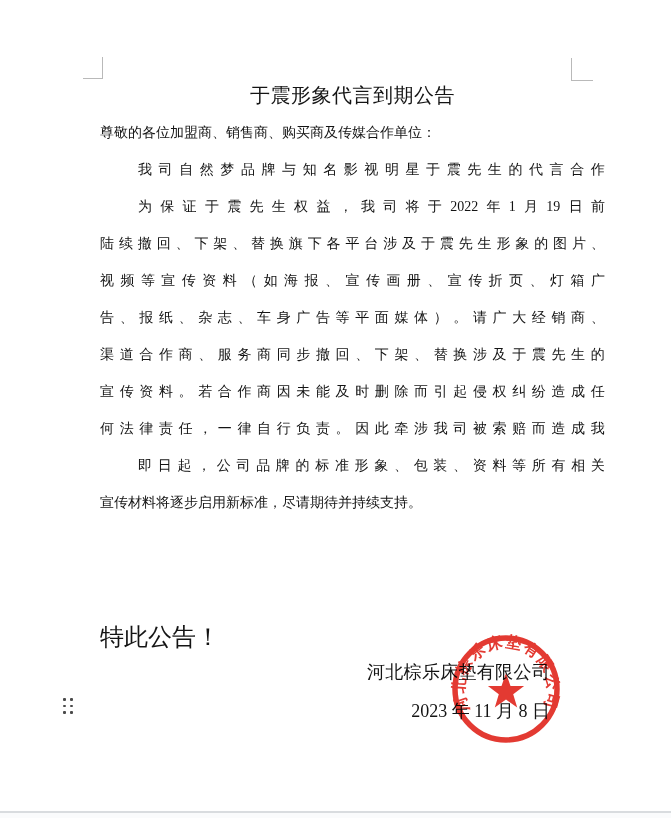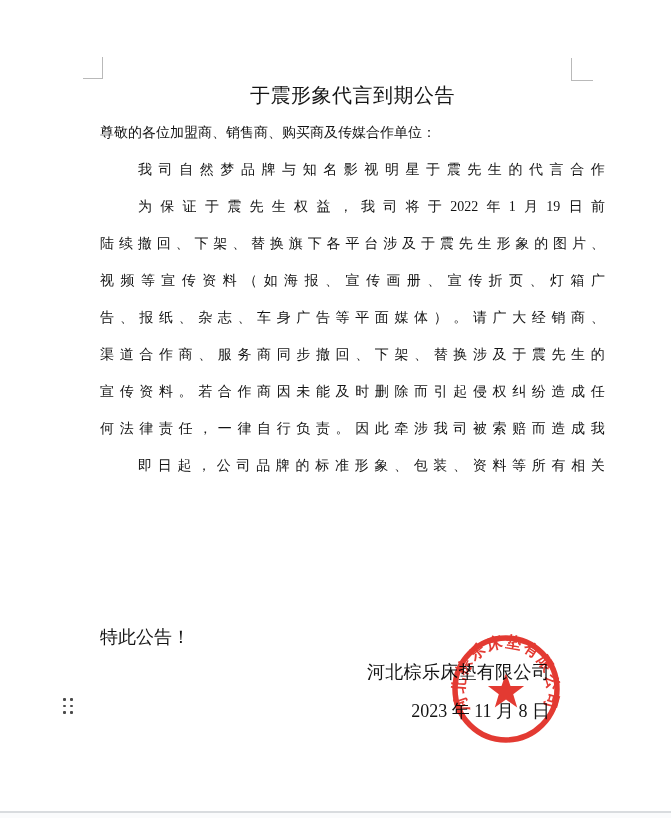--- a/index.html
+++ b/index.html
@@ -13,21 +13,21 @@
   .cropmark.tl{left:83px;top:57px;width:19px;height:21px;
     border-right:1px solid #b9b9b9;border-bottom:1px solid #b9b9b9;}
   .cropmark.tr{left:571px;top:58px;width:21px;height:22px;
     border-left:1px solid #b9b9b9;border-bottom:1px solid #b9b9b9;}
   
   .textcol{position:absolute;left:100px;top:77px;width:505px;}
   .line{line-height:37px;font-size:14px;white-space:nowrap;}
   .line.title{font-size:20px;letter-spacing:.5px;text-align:center;white-space:normal;}
   .just{display:flex;justify-content:space-between;align-items:center;height:37px;box-sizing:border-box;width:505px;}
   .just.indent{padding-left:38px;}
-  .closing{position:absolute;left:100px;top:619px;font-size:18px;line-height:37px;font-family:Liberation Serif, serif;}
+  .closing{position:absolute;left:100px;top:619px;font-size:24px;line-height:37px;font-family:Liberation Serif, serif;}
   .company{position:absolute;left:100px;top:654px;width:450px;text-align:right;font-size:18px;line-height:37px;letter-spacing:.3px;}
   .datesign{position:absolute;left:100px;top:693px;width:450px;text-align:right;font-size:18px;line-height:37px;}
   
   .stamp{position:absolute;left:440px;top:623px;width:132px;height:132px;
     opacity:.9;mix-blend-mode:multiply;pointer-events:none;}
   
   .dots{position:absolute;left:63px;top:698px;display:grid;
     grid-template-columns:repeat(2,2.5px);grid-auto-rows:2.5px;column-gap:4.5px;row-gap:4px;}
   .dots i{background:#4a4a4a;border-radius:1px;}
   
@@ -280,20 +280,21 @@
         <span>装</span>
         <span>、</span>
         <span>资</span>
         <span>料</span>
         <span>等</span>
         <span>所</span>
         <span>有</span>
         <span>相</span>
         <span>关</span>
       </div>
+    <div class="line">宣传材料将逐步启用新标准，尽请期待并持续支持。</div>
   </div>
 
   <div class="closing">特此公告！</div>
   <div class="company">河北棕乐床垫有限公司</div>
   <div class="datesign">2023 年 11 月 8 日</div>
 
   <div class="stamp">
     <svg width="132" height="132" viewBox="0 0 132 132">
       <defs>
         <path id="sealArc" d="M 29.6 87 A 42 42 0 1 1 102.4 87" fill="none"></path>

